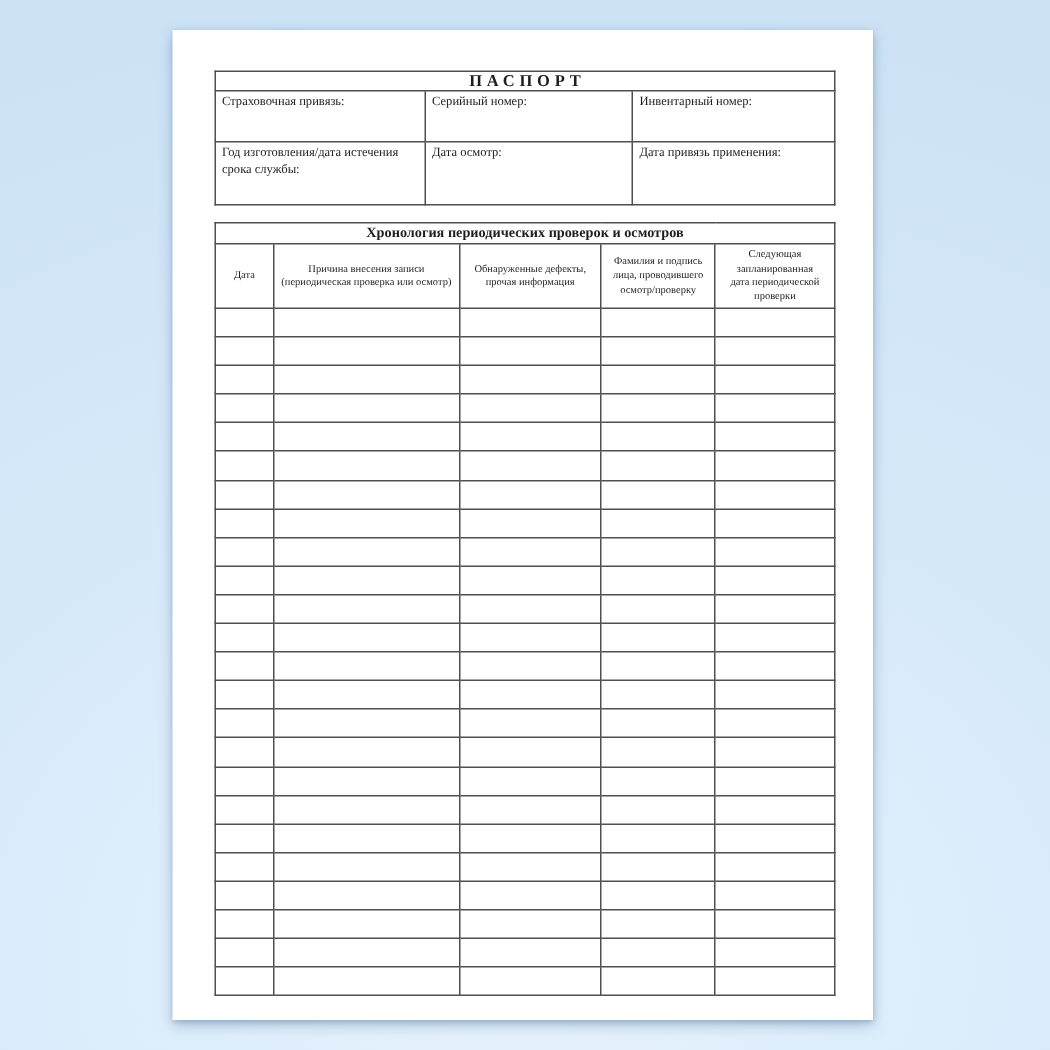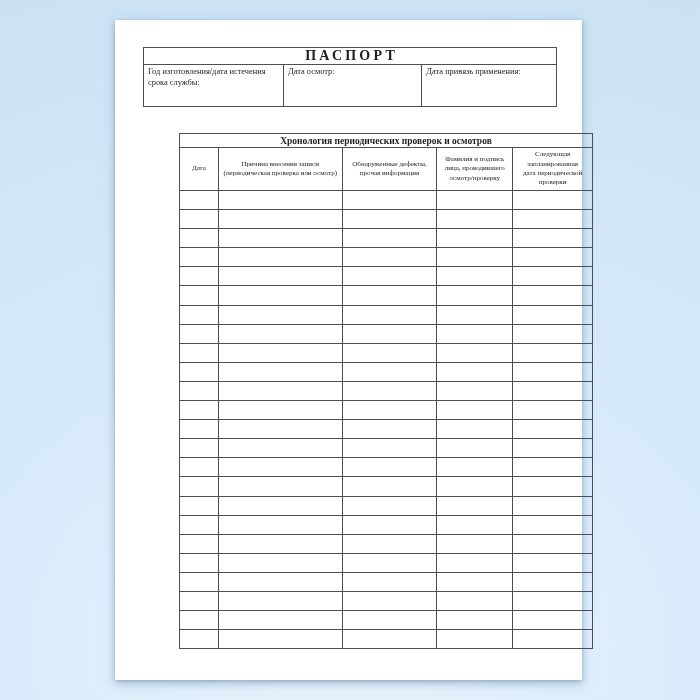--- a/index.html
+++ b/index.html
@@ -37,36 +37,36 @@
     border: 1px solid #4f4f4f;
     overflow: hidden;
   }
   
   .t1 { top: 27px; }
   .t1 .title1 {
     height: 11px;
     text-align: center;
     vertical-align: middle;
     font-weight: bold;
-    font-size: 14px;
+    font-size: 11px;
     letter-spacing: 3.2px;
     padding: 0 0 0 3.2px; 
     margin-top: 12px;
   }
   .t1 .r1 td { height: 31px; }
   .t1 .r2 td { height: 39px; font-family: Liberation Serif, serif; }
   .field {
     vertical-align: top;
     padding: 2px 4px 0 4px;
     font-size: 8.4px;
     line-height: 1.3;
     white-space: pre-line;
   }
   
-  .t2 { top: 113px; margin-left: 36px; }
+  .t2 { top: 128px; }
   .t2 .title2 {
     height: 13px;
     text-align: center;
     vertical-align: middle;
     font-weight: bold;
     font-size: 9.5px;
     padding: 0;
   }
   .t2 .head td {
     height: 40px;
@@ -87,20 +87,25 @@
 
     <table class="t1">
       <colgroup>
         <col style="width:33.9%">
         <col style="width:33.5%">
         <col style="width:32.6%">
       </colgroup>
       <tbody>
         <tr>
           <td class="title1" colspan="3">ПАСПОРТ</td>
+        </tr>
+        <tr class="r1">
+          <td class="field">Страховочная привязь:</td>
+          <td class="field">Серийный номер:</td>
+          <td class="field">Инвентарный номер:</td>
         </tr>
         <tr class="r2">
           <td class="field">Год изготовления/дата истечения
 срока службы:</td>
           <td class="field">Дата осмотр:</td>
           <td class="field">Дата привязь применения:</td>
         </tr>
       </tbody>
     </table>
 

